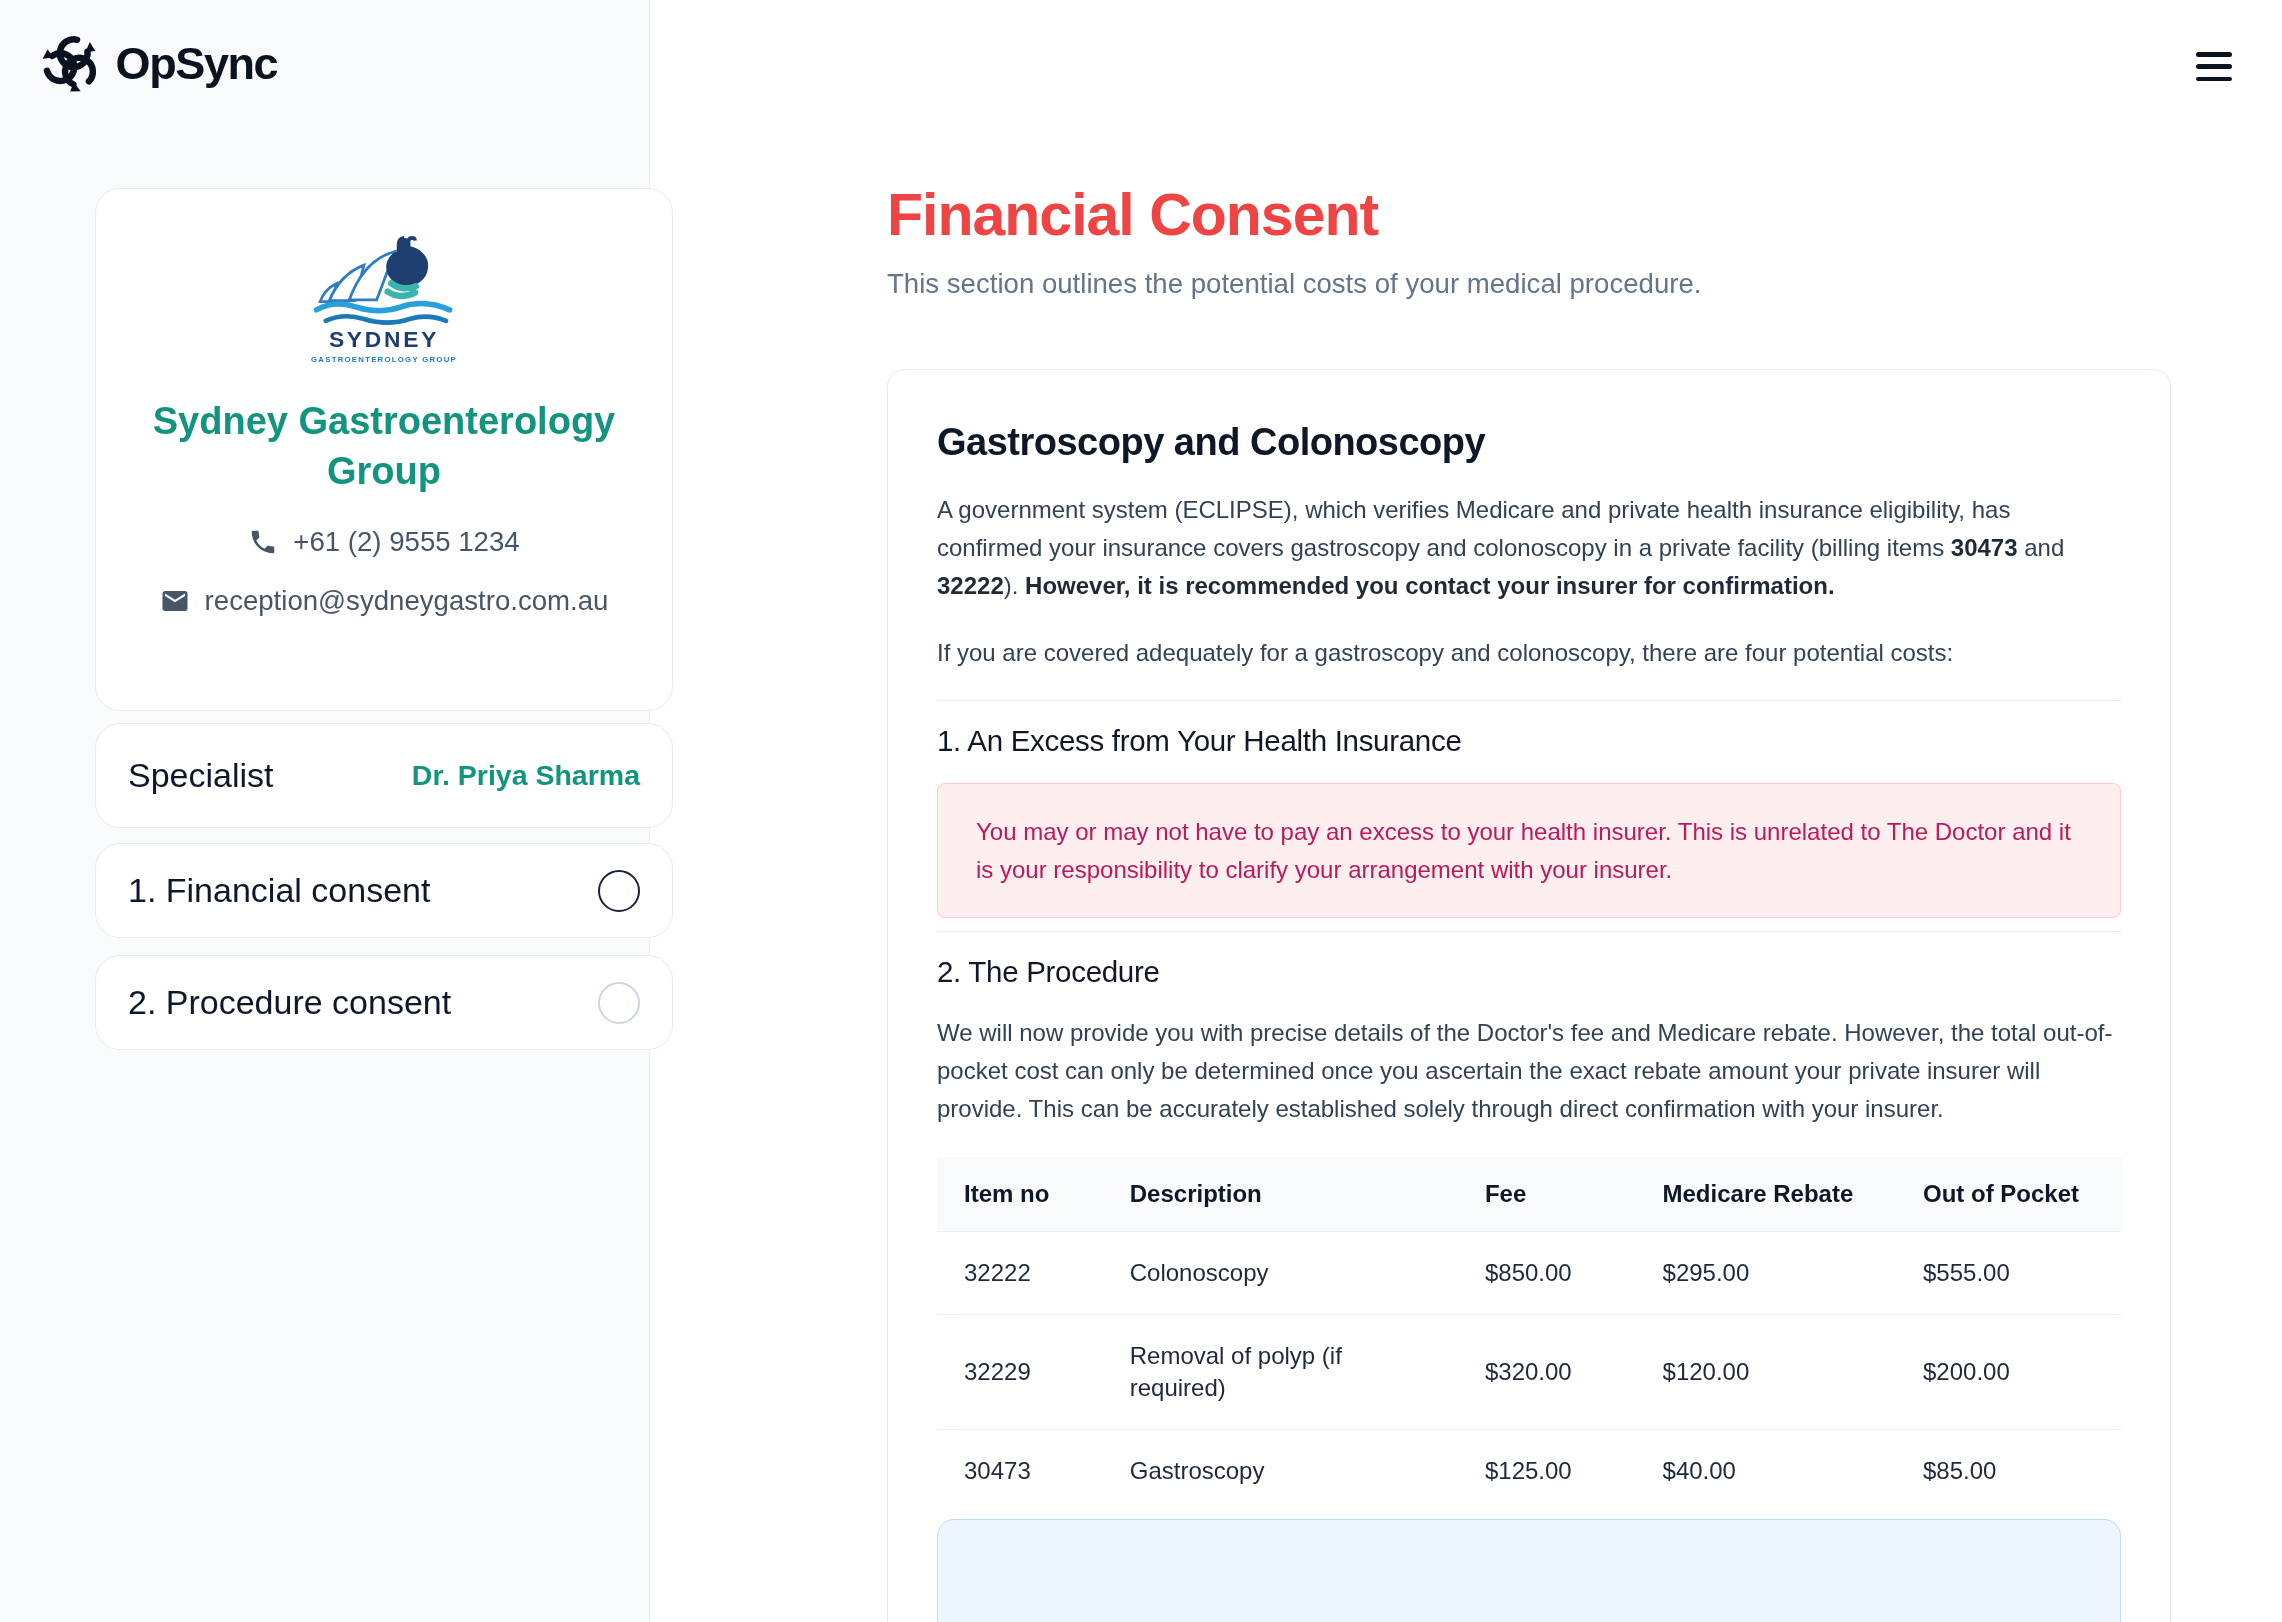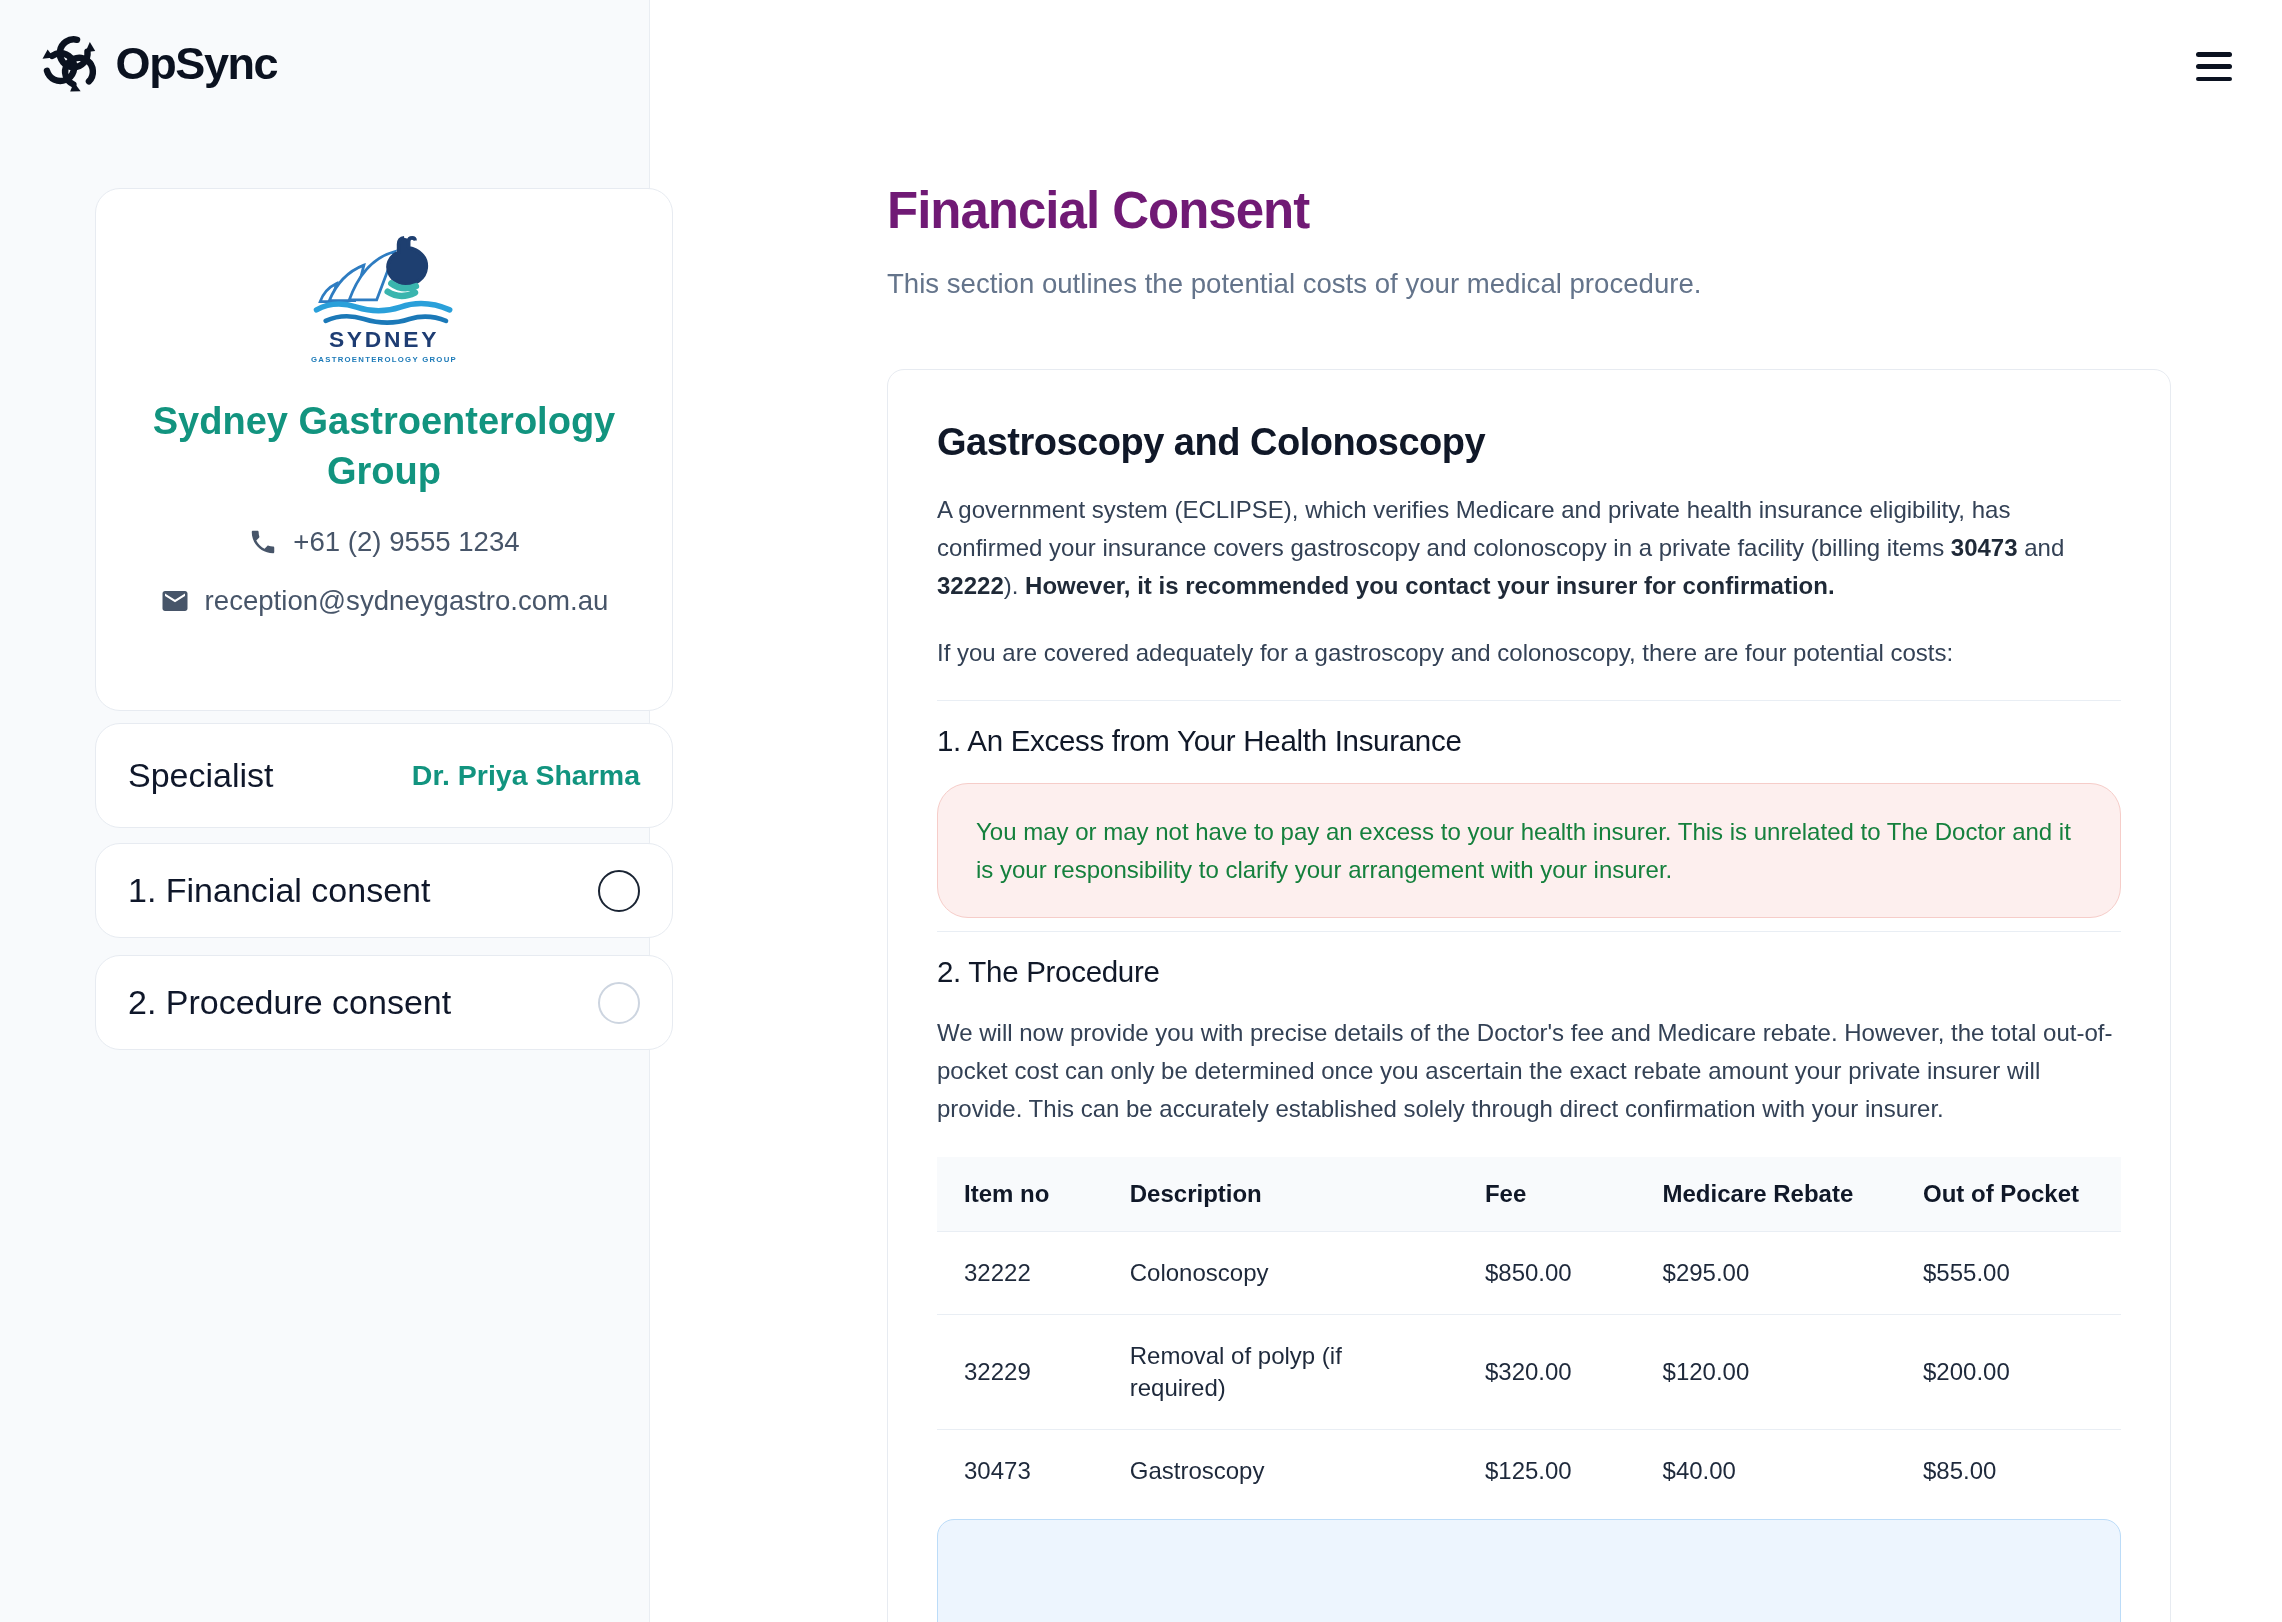--- a/index.html
+++ b/index.html
@@ -49,37 +49,37 @@
 
   
   .hamburger{
     position:absolute;left:2196px;top:52px;width:36px;height:29.5px;
     display:flex;flex-direction:column;justify-content:space-between;
     background:none;border:none;padding:0;cursor:pointer;
   }
   .hamburger .bar{height:4.8px;border-radius:2.9px;background:#0b1220;}
 
   .page-title{position:absolute;left:887px;top:181px;margin:0;
-    font-size:51px;font-weight:800;color:#701a75;letter-spacing:-1px;}
+    font-size:59px;font-weight:800;color:#ef4444;letter-spacing:-1px;}
   .page-subtitle{position:absolute;left:887px;top:268px;margin:0;
     font-size:27.6px;color:#64748b;}
 
   .consent-card{
     position:absolute;left:887px;top:369px;width:1284px;box-sizing:border-box;
     background:#fff;border:1px solid #e7ebf1;border-radius:17px;
     padding:51px 49px 57px;
   }
   .card-heading{margin:0 0 27px;font-size:38px;font-weight:700;color:#101828;letter-spacing:-0.5px;}
   .body-text{font-size:24px;line-height:38px;color:#334155;margin:0 0 28.5px;}
   .body-text strong{color:#1f2937;}
   .divider{border:none;border-top:1.9px solid #e9eef4;margin:13.3px 0 23px;}
   .section-title{margin:0 0 25px;font-size:29.5px;font-weight:400;color:#101828;letter-spacing:-0.3px;}
   .alert-box{
-    background:#fdefee;border:1.9px solid #f6cdc9;border-radius:31px;
-    padding:28.5px 38px;font-size:24px;line-height:38px;color:#15803d;
+    background:#fdefee;border:1.9px solid #f6cdc9;border-radius:8px;
+    padding:28.5px 38px;font-size:24px;line-height:38px;color:#be185d;
     margin:0 0 5.7px;
   }
   .fees{width:100%;border-collapse:collapse;margin-top:25px;}
   .fees thead tr{background:#f8fafc;}
   .fees th{text-align:left;font-size:24px;font-weight:700;color:#101828;
     padding:21px 27px;line-height:32px;vertical-align:middle;}
   .fees td{font-size:24px;color:#1e293b;padding:25px 27px;line-height:32px;
     border-top:1px solid #e9eef4;vertical-align:middle;}
   .info-box{
     margin-top:7.6px;height:143px;box-sizing:border-box;

